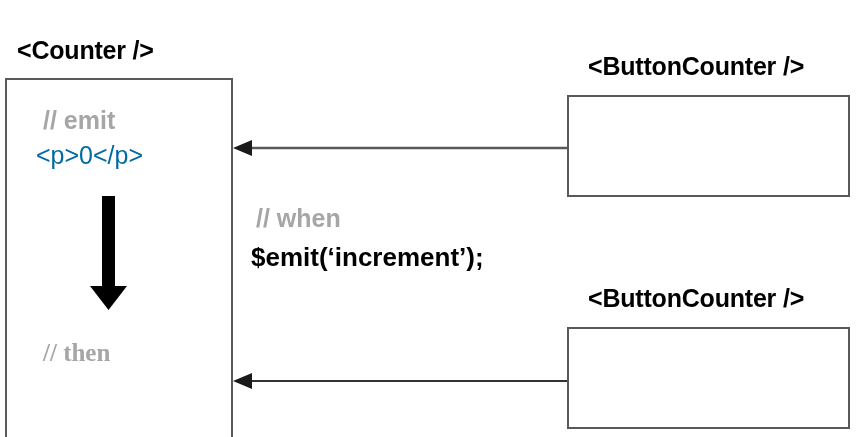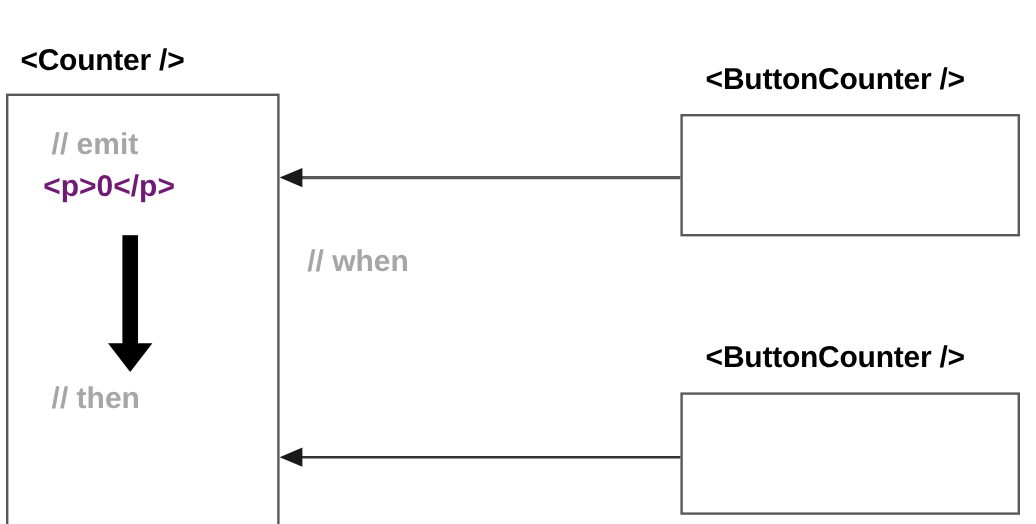--- a/index.html
+++ b/index.html
@@ -59,32 +59,32 @@
     top: 299px;
     width: 283px;
     height: 102px;
   }
 
   
   .code-line {
     position: absolute;
     font-family: "Liberation Sans", sans-serif;
     font-size: 25px;
-    font-weight: 700;
+    font-weight: 400;
     white-space: nowrap;
     line-height: 1;
-    color: #701a75;
+    color: #0369a1;
   }
   .comment {
     color: #a6a6a6;
     font-weight: 700;
   }
   #given-comment  { left: 43px; top: 80px; }
   #given-code     { left: 36px; top: 115px; }
-  #then-comment   { left: 43px; top: 292px; }
+  #then-comment   { left: 43px; top: 312px; font-family: Liberation Serif, serif; }
   #then-code      { left: 36px; top: 338px; }
 
   
   #when-comment {
     position: absolute;
     left: 256px;
     top: 178px;
     font-family: "Liberation Sans", sans-serif;
     font-size: 25px;
     font-weight: 700;
@@ -126,20 +126,21 @@
 
   <div class="code-line comment" id="given-comment">// emit</div>
 
   <div class="code-line" id="given-code">&lt;p&gt;0&lt;/p&gt;</div>
 
   <div class="code-line comment" id="then-comment">// then</div>
 
 
   <div id="when-comment">// when</div>
 
+  <div id="emit-code">$emit(‘increment’);</div>
 
   <div class="component-label" id="buttoncounter-label-top">&lt;ButtonCounter /&gt;</div>
 
   <div class="box" id="buttoncounter-box-top"></div>
 
   <div class="component-label" id="buttoncounter-label-bottom">&lt;ButtonCounter /&gt;</div>
 
   <div class="box" id="buttoncounter-box-bottom"></div>
 
   <svg id="arrow-layer" viewBox="0 0 863 437">

